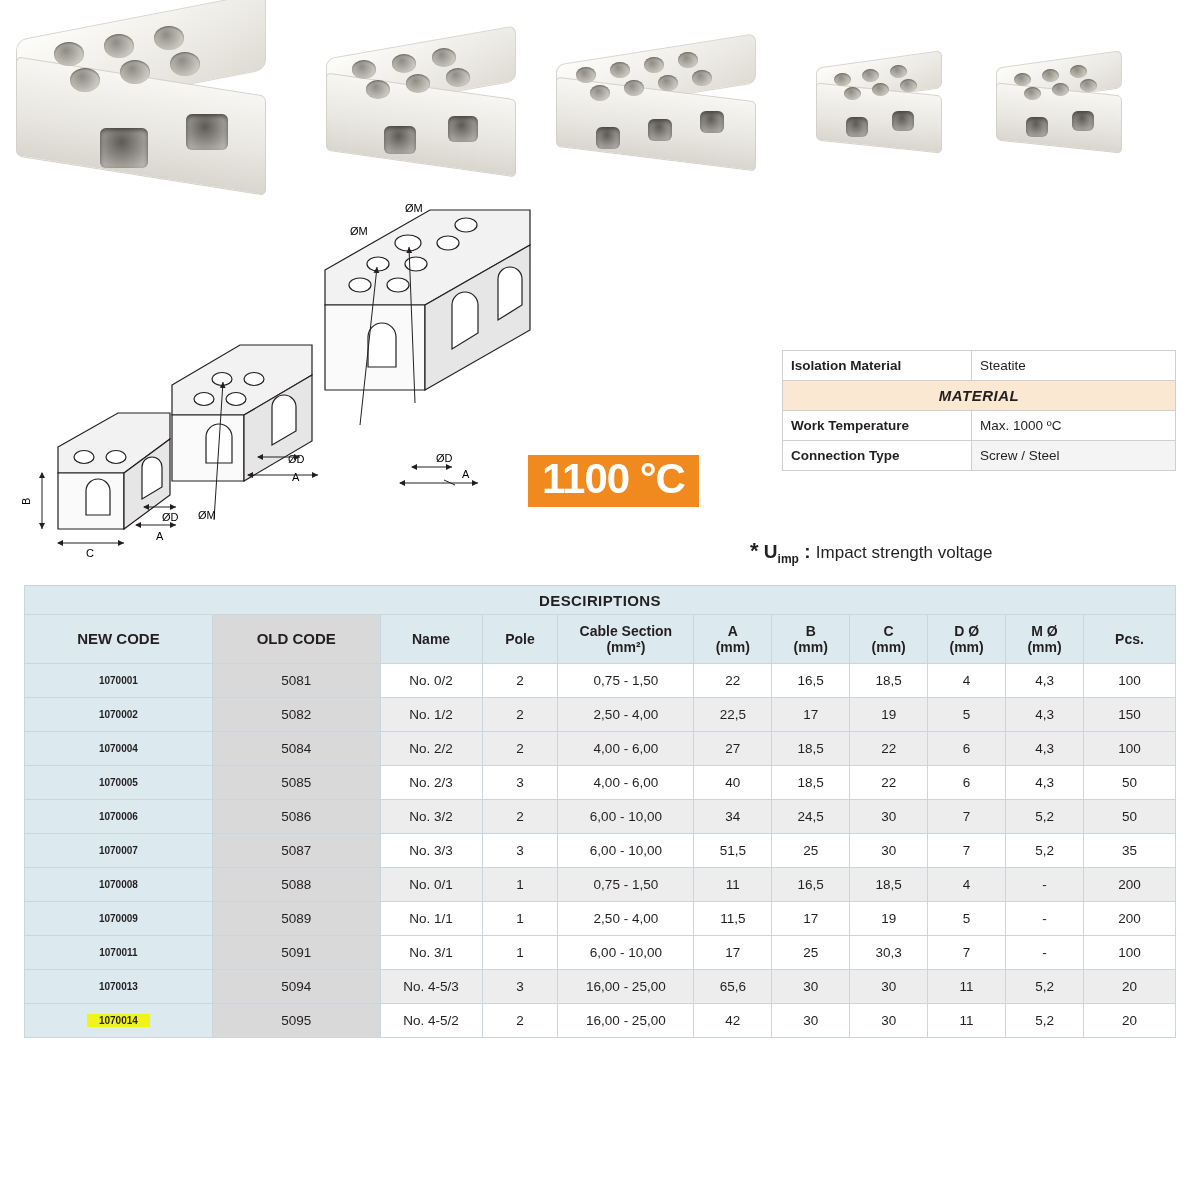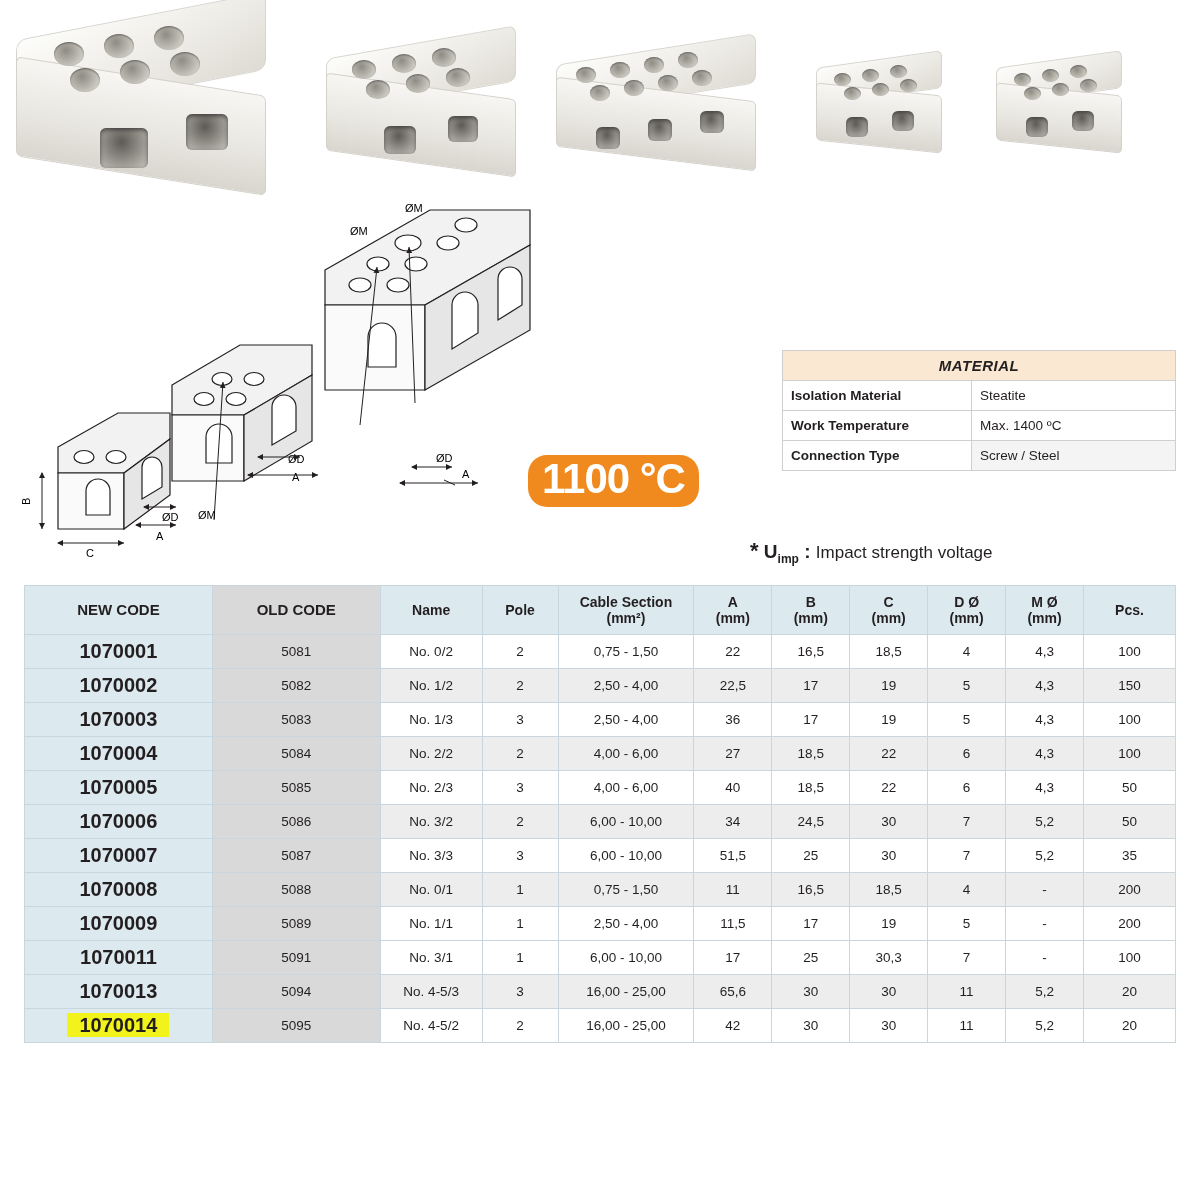--- a/index.html
+++ b/index.html
@@ -46,21 +46,20 @@
   .drawings{position:absolute;left:0;top:185px;width:780px;height:390px;}
   .drawings svg{display:block;}
   
   .temp-badge{
     position:absolute;left:528px;top:455px;
     background:#F08A1E;color:#ffffff;
     font-weight:bold;font-size:42px;
     padding:3px 14px 7px 14px;
     letter-spacing:-1px;
     line-height:1;
-    border-radius:19px;
   }
   
   .material{
     position:absolute;left:782px;top:350px;width:394px;
     border-collapse:collapse;
     font-size:13.5px;
   }
   .material td{
     border:1px solid #cfcfcf;
     padding:5px 8px;
@@ -108,21 +107,21 @@
     font-size:14px;
     height:48px;
     line-height:1.15;
   }
   table.main thead tr.cols th.newcode,
   table.main thead tr.cols th.oldcode{
     font-size:15px;
   }
   table.main thead tr.cols th.oldcode{background:#D9D9D9;}
   table.main td.c-new{
-    background:#DCE9EF;font-weight:bold;font-size:20px;
+    background:#DCE9EF;font-weight:bold;font-size:10px;
   }
   table.main td.c-old{background:#D9D9D9;}
   table.main tbody tr.odd td{background:#ffffff;}
   table.main tbody tr.even td{background:#EDEDED;}
   table.main tbody tr.odd td.c-new,
   table.main tbody tr.even td.c-new{background:#DCE9EF;}
   table.main tbody tr.odd td.c-old{background:#D9D9D9;}
   table.main tbody tr.even td.c-old{background:#D9D9D9;}
   .hl{background:#F2F31B !important;padding:1px 12px;}
 </style>
@@ -306,29 +305,29 @@
     <text x="156" y="355" font-size="11">A</text>
     <text x="162" y="336" font-size="11">ØD</text>
   </svg>
 </div>
 
 <div class="temp-badge">1100 °C</div>
 
 <table class="material">
   <tbody>
     <tr>
-        <td class="mat-head" colspan="2">MATERIAL</td>
-      </tr>
-    <tr>
       <td class="k">Isolation Material</td>
       <td class="v">Steatite</td>
     </tr>
     <tr>
+        <td class="mat-head" colspan="2">MATERIAL</td>
+      </tr>
+    <tr>
       <td class="k">Work Temperature</td>
-      <td class="v">Max. 1400 ºC</td>
+      <td class="v">Max. 1000 ºC</td>
     </tr>
     <tr class="alt">
       <td class="k">Connection Type</td>
       <td class="v">Screw / Steel</td>
     </tr>
   </tbody>
 </table>
 
 <div class="uimp">
   <span class="star">*</span>
@@ -344,20 +343,23 @@
       <col style="width:76px">
         <col style="width:136px">
         <col style="width:78px">
       <col style="width:78px">
         <col style="width:78px">
         <col style="width:78px">
       <col style="width:78px">
         <col style="width:92px">
     </colgroup>
     <thead>
+      <tr>
+          <th class="desc-head" colspan="11">DESCIRIPTIONS</th>
+        </tr>
       <tr class="cols">
         <th class="newcode">NEW CODE</th>
         <th class="oldcode">OLD CODE</th>
         <th>Name</th>
         <th>Pole</th>
         <th>
           <span>Cable Section</span><br>
           <span>(mm²)</span>
         </th>
         <th>
@@ -404,33 +406,20 @@
           <td>No. 1/2</td>
           <td>2</td>
           <td>2,50 - 4,00</td>
           <td>22,5</td>
           <td>17</td>
           <td>19</td>
           <td>5</td>
           <td>4,3</td>
           <td>150</td>
         </tr>
-        <tr class="odd">
-          <td class="c-new">1070003</td>
-          <td class="c-old">5083</td>
-          <td>No. 1/3</td>
-          <td>3</td>
-          <td>2,50 - 4,00</td>
-          <td>36</td>
-          <td>17</td>
-          <td>19</td>
-          <td>5</td>
-          <td>4,3</td>
-          <td>100</td>
-        </tr>
         <tr class="even">
           <td class="c-new">1070004</td>
           <td class="c-old">5084</td>
           <td>No. 2/2</td>
           <td>2</td>
           <td>4,00 - 6,00</td>
           <td>27</td>
           <td>18,5</td>
           <td>22</td>
           <td>6</td>

